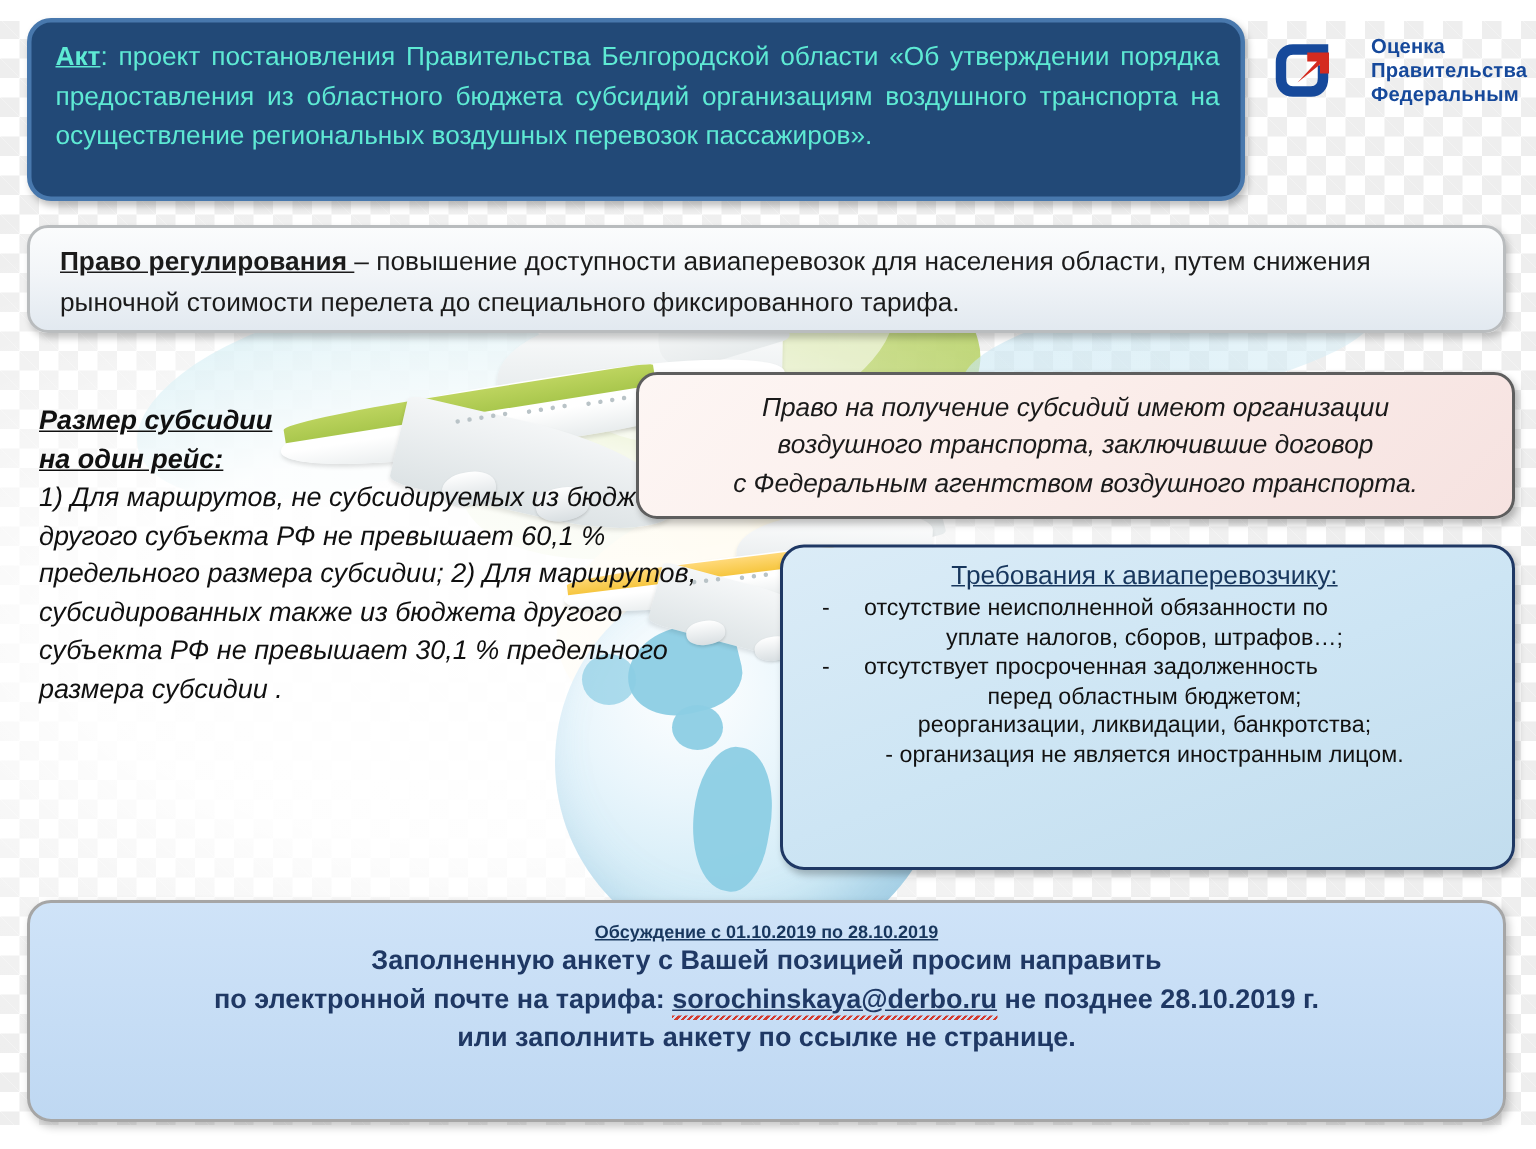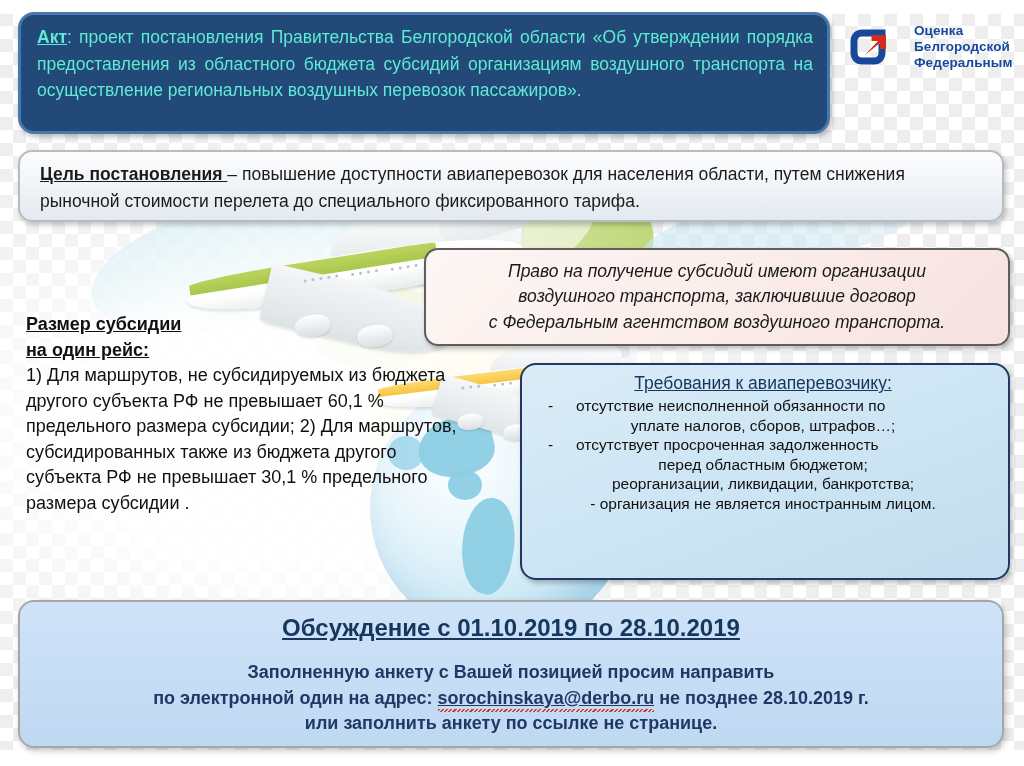--- a/index.html
+++ b/index.html
@@ -254,25 +254,24 @@
   #bottom-box {
     left: 18px; top: 600px; width: 986px; height: 148px;
     background: linear-gradient(180deg, #cfe3f8 0%, #c6ddf5 55%, #bfd8f2 100%);
     border: 2px solid #a6a6a6;
     border-radius: 16px;
     box-shadow: 2px 3px 6px rgba(0,0,0,0.22);
     padding-top: 12px;
   }
   #bottom-title {
     text-align: center;
-    font-size: 24px;
+    font-size: 12px;
     font-weight: bold;
     color: #17365d;
     text-decoration: underline;
-    margin-bottom: 18px;
   }
   .bottom-line {
     text-align: center;
     font-size: 18px;
     font-weight: bold;
     color: #1f3864;
     line-height: 1.42;
   }
   .mail {
     text-decoration: underline;
@@ -285,23 +284,23 @@
     height: 3px;
     background-image: repeating-linear-gradient(135deg, #d63b2f 0 1.5px, transparent 1.5px 3px);
   }
 
   
   #subsidy-text {
     position: absolute;
     left: 26px; top: 268px;
     width: 440px;
     font-size: 18px;
+    font-style: italic;
     color: #101010;
     line-height: 1.42;
-    margin-top: 44px;
   }
   #subsidy-text .head {
     font-weight: bold;
     text-decoration: underline;
     display: block;
   }
   #subsidy-text .body { display: block; }
 </style>
 </head>
 <body>
@@ -375,34 +374,34 @@
 
 <div id="logo">
   <div class="mark">
     <svg width="44" height="44" viewBox="0 0 44 44" aria-hidden="true">
       <path d="M36 8 H16 C11 8 8 11.5 8 16.5 V27.5 C8 32.5 11 36 16 36 H28 C33 36 36 32.5 36 27.5 V22" fill="none" stroke="#16499b" stroke-width="7" stroke-linecap="square"></path>
       <path d="M19 30 L32 16 L25.5 16 L25.5 10 L40 10 L40 24 L34 24 L34 18 Z" fill="#d42b1f"></path>
     </svg>
   </div>
   <div class="logo-text">
     <div>Оценка</div>
-    <div>Белгородской</div>
+    <div>Правительства</div>
     <div>Федеральным</div>
   </div>
 </div>
 
 <div class="box" id="act-box">
   <div id="act-text">
     <span class="lead">Акт</span><span>: проект постановления Правительства Белгородской области «Об утверждении порядка предоставления из областного бюджета субсидий организациям воздушного транспорта на осуществление региональных воздушных перевозок пассажиров».</span>
   </div>
 </div>
 
 <div class="box" id="goal-box">
   <div id="goal-text">
-    <span class="lead">Цель постановления </span><span>– повышение доступности авиаперевозок для населения области, путем снижения рыночной стоимости перелета до специального фиксированного тарифа.</span>
+    <span class="lead">Право регулирования </span><span>– повышение доступности авиаперевозок для населения области, путем снижения рыночной стоимости перелета до специального фиксированного тарифа.</span>
   </div>
 </div>
 
 <div id="subsidy-text">
   <span class="head">Размер субсидии</span>
   <span class="head">на один рейс:</span>
   <span class="body">1)  Для маршрутов, не субсидируемых из бюджета другого  субъекта РФ не превышает 60,1 % предельного размера субсидии; 2) Для маршрутов, субсидированных также из бюджета другого субъекта РФ не превышает 30,1 % предельного размера субсидии .</span>
 </div>
 
 <div class="box" id="right-box">
@@ -428,16 +427,16 @@
 
   <div class="req-item">реорганизации, ликвидации, банкротства;</div>
 
   <div class="req-item">- организация не является иностранным лицом.</div>
 </div>
 
 <div class="box" id="bottom-box">
   <div id="bottom-title">Обсуждение  с 01.10.2019 по 28.10.2019</div>
   <div class="bottom-line">Заполненную анкету с Вашей позицией просим направить</div>
   <div class="bottom-line">
-    <span>по электронной один на адрес: </span><span class="mail">sorochinskaya@derbo.ru</span><span> не позднее 28.10.2019  г.</span>
+    <span>по электронной почте на тарифа: </span><span class="mail">sorochinskaya@derbo.ru</span><span> не позднее 28.10.2019  г.</span>
   </div>
   <div class="bottom-line">или заполнить анкету по ссылке не странице.</div>
 </div>
 
 </body></html>

